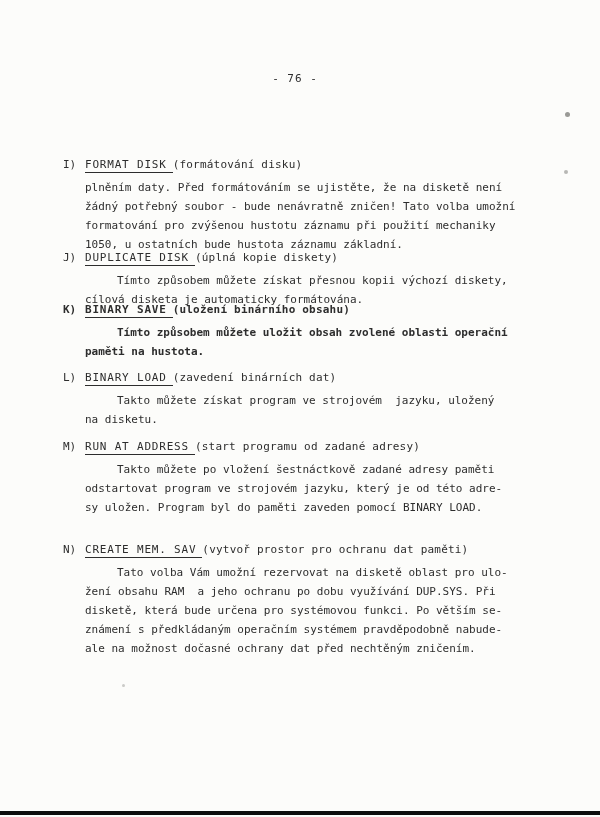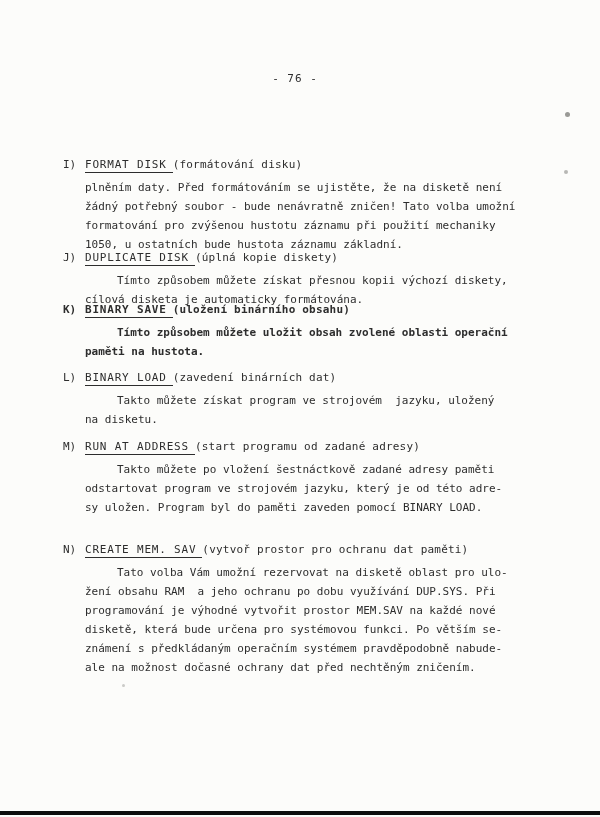--- a/index.html
+++ b/index.html
@@ -121,21 +121,20 @@
     <div class="heading"><span class="sec-label">M)</span><span class="sec-title">RUN AT ADDRESS</span><span class="sec-subtitle">(start programu od zadané adresy)</span></div>
     <div class="line indent">Takto můžete po vložení šestnáctkově zadané adresy paměti</div>
     <div class="line">odstartovat program ve strojovém jazyku, který je od této adre-</div>
     <div class="line">sy uložen. Program byl do paměti zaveden pomocí BINARY LOAD.</div>
   </div>
 
   <div class="section top-n">
     <div class="heading"><span class="sec-label">N)</span><span class="sec-title">CREATE MEM. SAV</span><span class="sec-subtitle">(vytvoř prostor pro ochranu dat paměti)</span></div>
     <div class="line indent">Tato volba Vám umožní rezervovat na disketě oblast pro ulo-</div>
     <div class="line">žení obsahu RAM  a jeho ochranu po dobu využívání DUP.SYS. Při</div>
-    <div class="line">programování je výhodné vytvořit prostor MEM.SAV na každé nové</div>
     <div class="line">disketě, která bude určena pro systémovou funkci. Po větším se-</div>
     <div class="line">známení s předkládaným operačním systémem pravděpodobně nabude-</div>
     <div class="line">ale na možnost dočasné ochrany dat před nechtěným zničením.</div>
   </div>
 
   <div class="speck speck-1"></div>
   <div class="speck speck-2"></div>
   <div class="speck speck-3"></div>
 
   <div class="scan-edge"></div>

